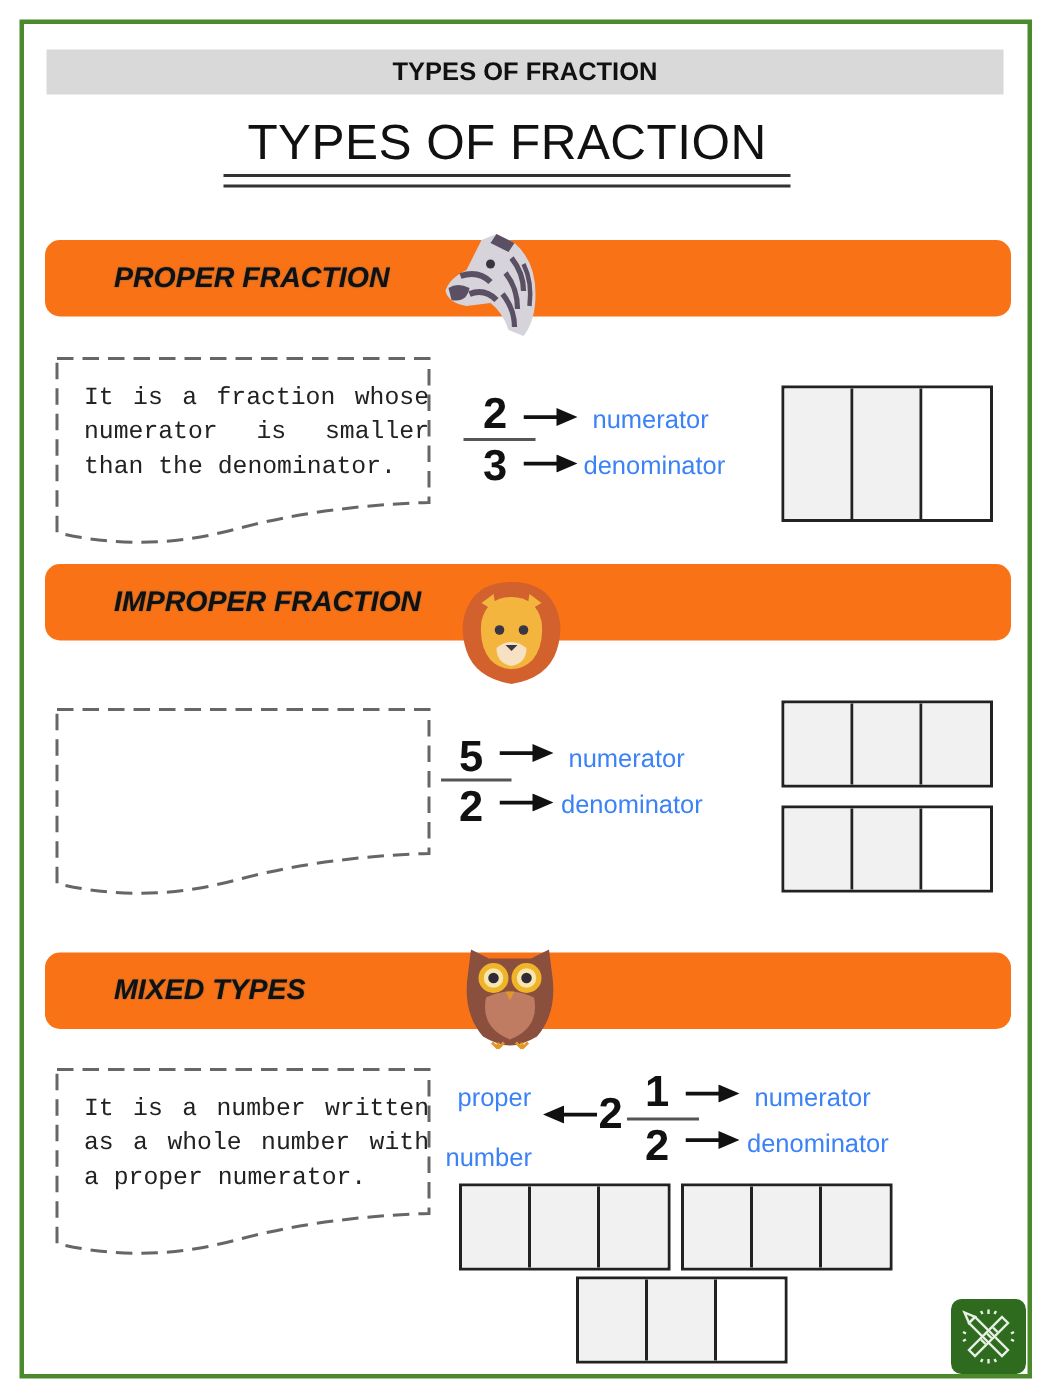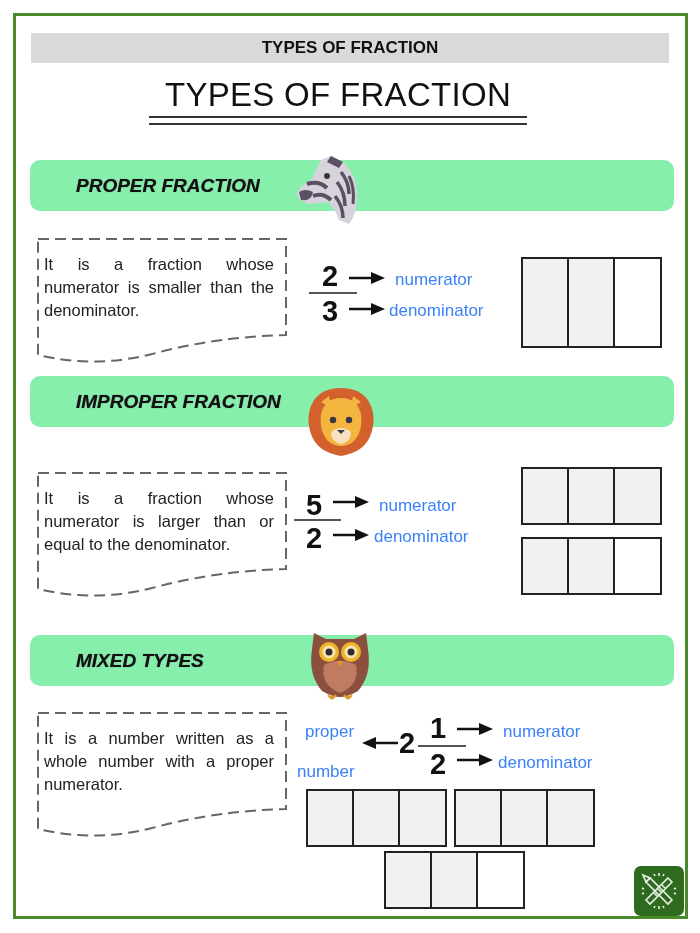--- a/index.html
+++ b/index.html
@@ -16,35 +16,36 @@
       font-weight: bold; font-size: 17px; line-height: 30px; color: #111;
     }
     .main-title {
       position: absolute; left: 149px; top: 76px; width: 378px; text-align: center;
       font-size: 33px; line-height: 38px; color: #111; letter-spacing: 0.3px;
     }
     .dbl-line { position: absolute; left: 149px; width: 378px; height: 2px; background: #333; }
 
     .band {
       position: absolute; left: 30px; width: 644px; height: 51px;
-      background: #86efac; border-radius: 10px;
+      background: #f97316; border-radius: 10px;
     }
     .band-label {
       position: absolute; left: 46px; top: 0; line-height: 51px;
       font-size: 19px; font-weight: bold; font-style: italic; color: #111;
       text-shadow: 0 0 1px #555;
     }
     .animal { position: absolute; width: 76px; height: 76px; }
 
     .note { position: absolute; left: 36px; width: 252px; height: 128px; }
     .note svg { position: absolute; left: 0; top: 0; }
     .note-text {
-      position: absolute; left: 8px; top: 16px; width: 230px;
+      position: absolute; left: 20px; top: 16px; width: 230px;
       font-size: 16.5px; line-height: 23px; color: #222; text-align: justify;
       text-align-last: left;
+      font-family: Liberation Mono, monospace;
     }
 
     .frac { position: absolute; font-weight: bold; font-size: 29px; color: #111; line-height: 30px; text-align: center; }
     .frac-bar { position: absolute; height: 2px; background: #555; }
     .arrow { position: absolute; height: 12px; }
     .lbl { position: absolute; font-size: 17px; color: #3b82f6; line-height: 20px; }
 
     .grid { position: absolute; display: flex; border: 2px solid #222; }
     .cell { border-right: 2px solid #222; height: 100%; }
     .cell:last-child { border-right: none; }
@@ -123,21 +124,20 @@
   <path d="M28 48 Q38 40 48 48 Q48 58 38 60 Q28 58 28 48 Z" fill="#f6e2c2"></path>
   <circle cx="30" cy="36" r="3.2" fill="#3b3644"></circle>
   <circle cx="46" cy="36" r="3.2" fill="#3b3644"></circle>
   <path d="M34 46 L42 46 L38 50 Z" fill="#3b3644"></path>
 </svg>
 
 <div class="note" style="top:471px">
   <svg width="252" height="128" viewBox="0 0 252 128">
     <path d="M2 2 L250 2 L250 98 Q180 100 120 116 Q60 132 2 118 Z" fill="none" stroke="#666" stroke-width="2" stroke-dasharray="11 6"></path>
   </svg>
-  <div class="note-text">It is a fraction whose numerator is larger than or equal to the denominator.</div>
 </div>
 
 <div class="frac" style="left:300px; top:490px; width:28px">5</div>
 <div class="frac-bar" style="left:294px; top:519px; width:47px"></div>
 <div class="frac" style="left:300px; top:523px; width:28px">2</div>
 <svg class="arrow" style="left:333px; top:496px; width:36px" viewBox="0 0 36 12">
   <line x1="0" y1="6" x2="24" y2="6" stroke="#111" stroke-width="2.5"></line>
     <polygon points="22,0 36,6 22,12" fill="#111"></polygon>
 </svg>
 <svg class="arrow" style="left:333px; top:529px; width:36px" viewBox="0 0 36 12">

